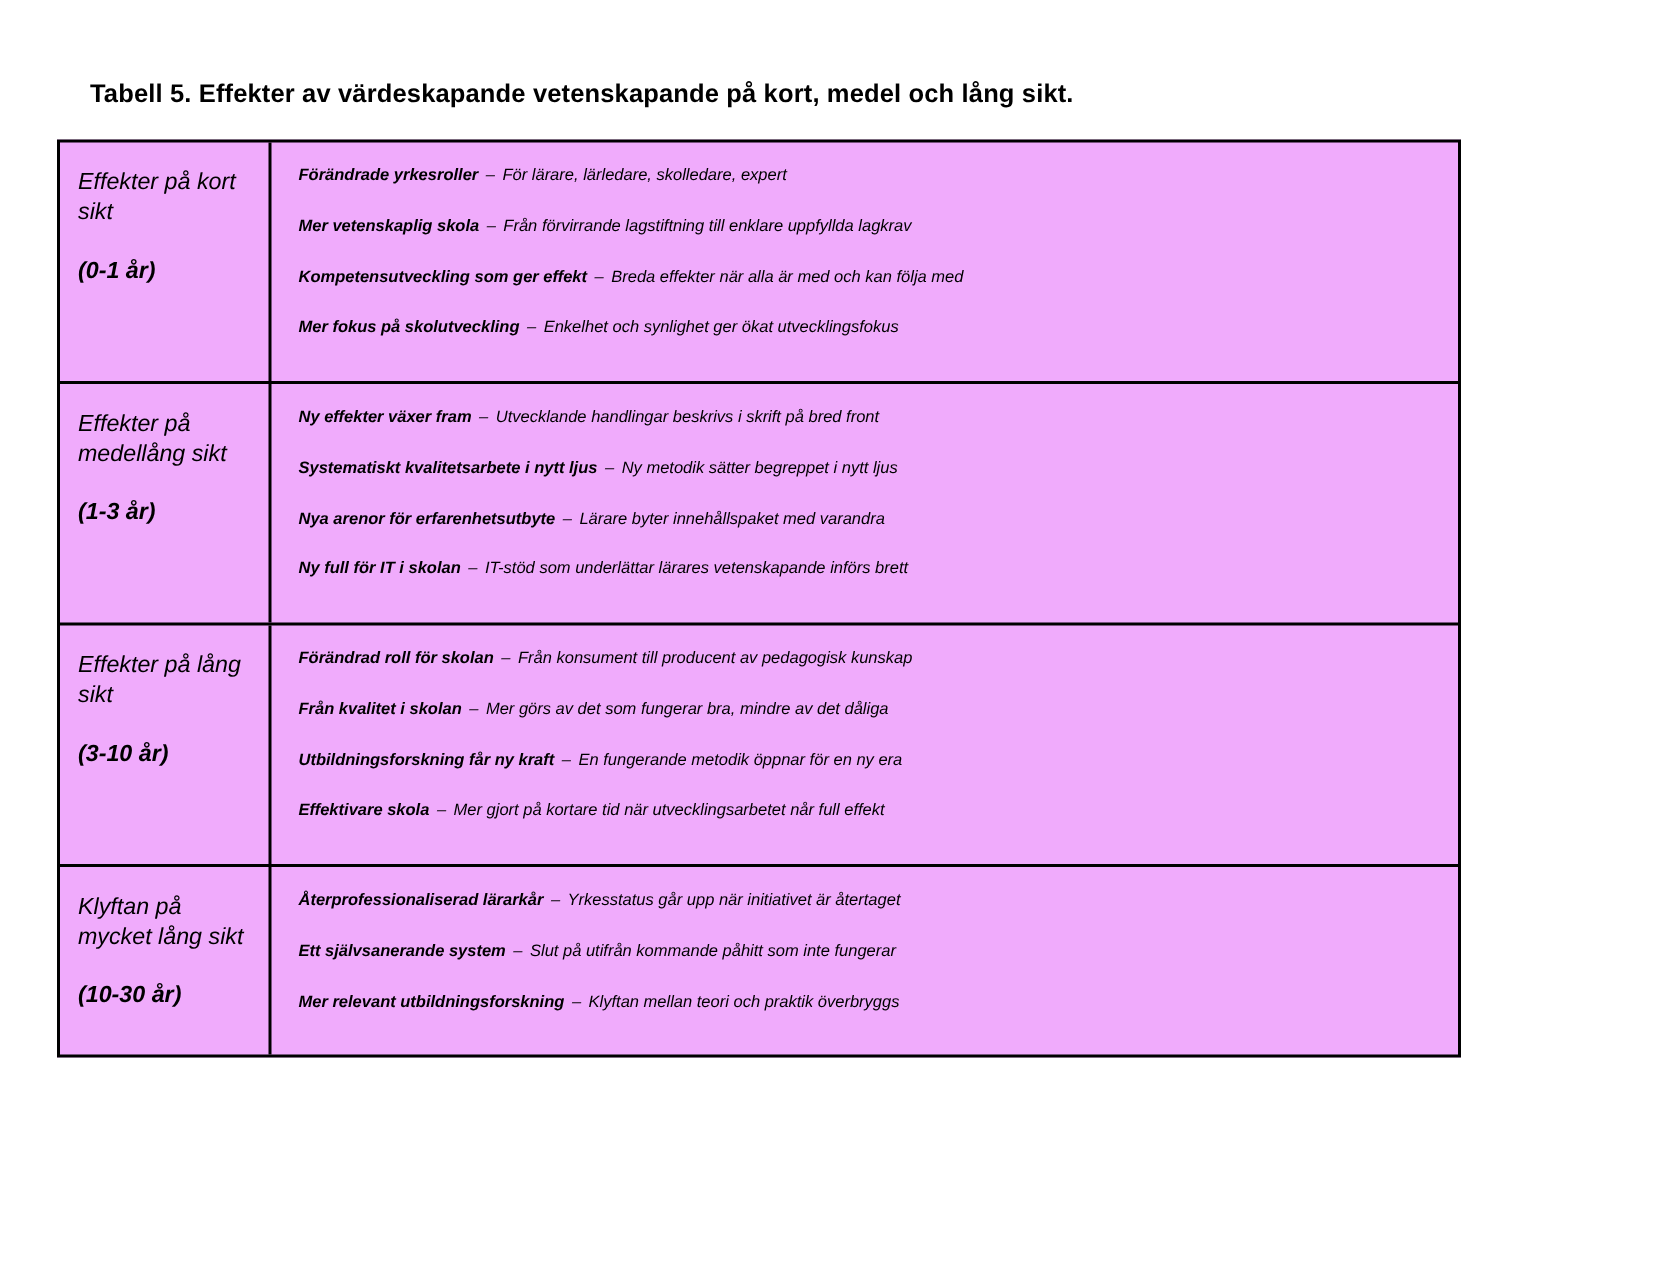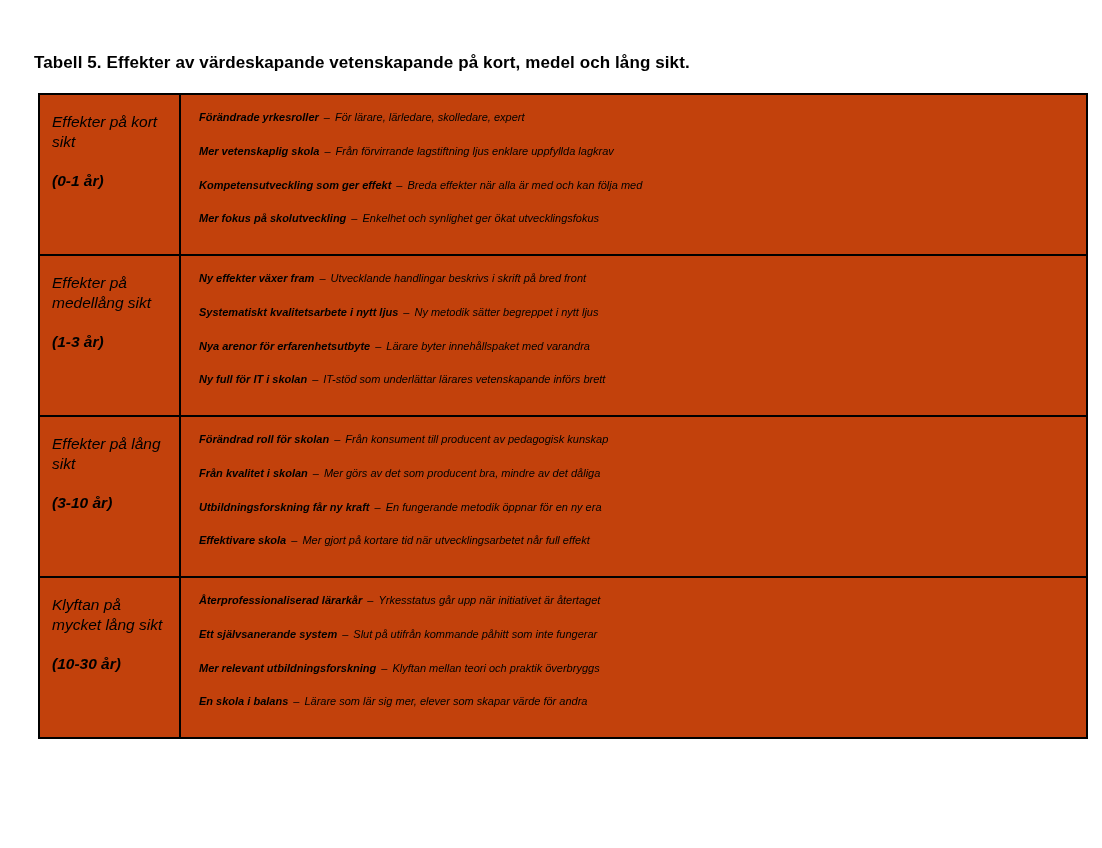--- a/index.html
+++ b/index.html
@@ -10,33 +10,33 @@
     color: #000000;
   }
   .page {
     position: relative;
     width: 1102px;
     height: 848px;
     background: #ffffff;
   }
   .doc-title {
     position: absolute;
-    left: 34px;
+    left: 60px;
     top: 53px;
     font-size: 17px;
     font-weight: bold;
     letter-spacing: 0.1px;
   }
   .effects-table {
     position: absolute;
     left: 38px;
     top: 93px;
-    width: 1050px;
+    width: 936px;
     border: 2px solid #000000;
-    background: #c2410c;
+    background: #f0abfc;
   }
   .t-row {
     display: grid;
     grid-template-columns: 141px 1fr;
     border-bottom: 2px solid #000000;
   }
   .t-row:last-child { border-bottom: none; }
   .t-left {
     border-right: 2px solid #000000;
     padding: 17px 6px 14px 12px;
@@ -66,21 +66,21 @@
 
   <div class="effects-table">
 
     <div class="t-row">
       <div class="t-left">
         <div>Effekter på kort sikt</div>
         <div class="timeframe">(0-1 år)</div>
       </div>
       <div class="t-right">
         <p class="effect-item"><span class="effect-term">Förändrade yrkesroller</span><span class="effect-sep">–</span><span class="effect-desc">För lärare, lärledare, skolledare, expert</span></p>
-        <p class="effect-item"><span class="effect-term">Mer vetenskaplig skola</span><span class="effect-sep">–</span><span class="effect-desc">Från förvirrande lagstiftning ljus enklare uppfyllda lagkrav</span></p>
+        <p class="effect-item"><span class="effect-term">Mer vetenskaplig skola</span><span class="effect-sep">–</span><span class="effect-desc">Från förvirrande lagstiftning till enklare uppfyllda lagkrav</span></p>
         <p class="effect-item"><span class="effect-term">Kompetensutveckling som ger effekt</span><span class="effect-sep">–</span><span class="effect-desc">Breda effekter när alla är med och kan följa med</span></p>
         <p class="effect-item"><span class="effect-term">Mer fokus på skolutveckling</span><span class="effect-sep">–</span><span class="effect-desc">Enkelhet och synlighet ger ökat utvecklingsfokus</span></p>
       </div>
     </div>
 
     <div class="t-row">
       <div class="t-left">
         <div>Effekter på medellång sikt</div>
         <div class="timeframe">(1-3 år)</div>
       </div>
@@ -92,33 +92,32 @@
       </div>
     </div>
 
     <div class="t-row">
       <div class="t-left">
         <div>Effekter på lång sikt</div>
         <div class="timeframe">(3-10 år)</div>
       </div>
       <div class="t-right">
         <p class="effect-item"><span class="effect-term">Förändrad roll för skolan</span><span class="effect-sep">–</span><span class="effect-desc">Från konsument till producent av pedagogisk kunskap</span></p>
-        <p class="effect-item"><span class="effect-term">Från kvalitet i skolan</span><span class="effect-sep">–</span><span class="effect-desc">Mer görs av det som producent bra, mindre av det dåliga</span></p>
+        <p class="effect-item"><span class="effect-term">Från kvalitet i skolan</span><span class="effect-sep">–</span><span class="effect-desc">Mer görs av det som fungerar bra, mindre av det dåliga</span></p>
         <p class="effect-item"><span class="effect-term">Utbildningsforskning får ny kraft</span><span class="effect-sep">–</span><span class="effect-desc">En fungerande metodik öppnar för en ny era</span></p>
         <p class="effect-item"><span class="effect-term">Effektivare skola</span><span class="effect-sep">–</span><span class="effect-desc">Mer gjort på kortare tid när utvecklingsarbetet når full effekt</span></p>
       </div>
     </div>
 
     <div class="t-row">
       <div class="t-left">
         <div>Klyftan på mycket lång sikt</div>
         <div class="timeframe">(10-30 år)</div>
       </div>
       <div class="t-right">
         <p class="effect-item"><span class="effect-term">Återprofessionaliserad lärarkår</span><span class="effect-sep">–</span><span class="effect-desc">Yrkesstatus går upp när initiativet är återtaget</span></p>
         <p class="effect-item"><span class="effect-term">Ett självsanerande system</span><span class="effect-sep">–</span><span class="effect-desc">Slut på utifrån kommande påhitt som inte fungerar</span></p>
         <p class="effect-item"><span class="effect-term">Mer relevant utbildningsforskning</span><span class="effect-sep">–</span><span class="effect-desc">Klyftan mellan teori och praktik överbryggs</span></p>
-        <p class="effect-item"><span class="effect-term">En skola i balans</span><span class="effect-sep">–</span><span class="effect-desc">Lärare som lär sig mer, elever som skapar värde för andra</span></p>
       </div>
     </div>
 
   </div>
 </div>
 
 </body></html>

